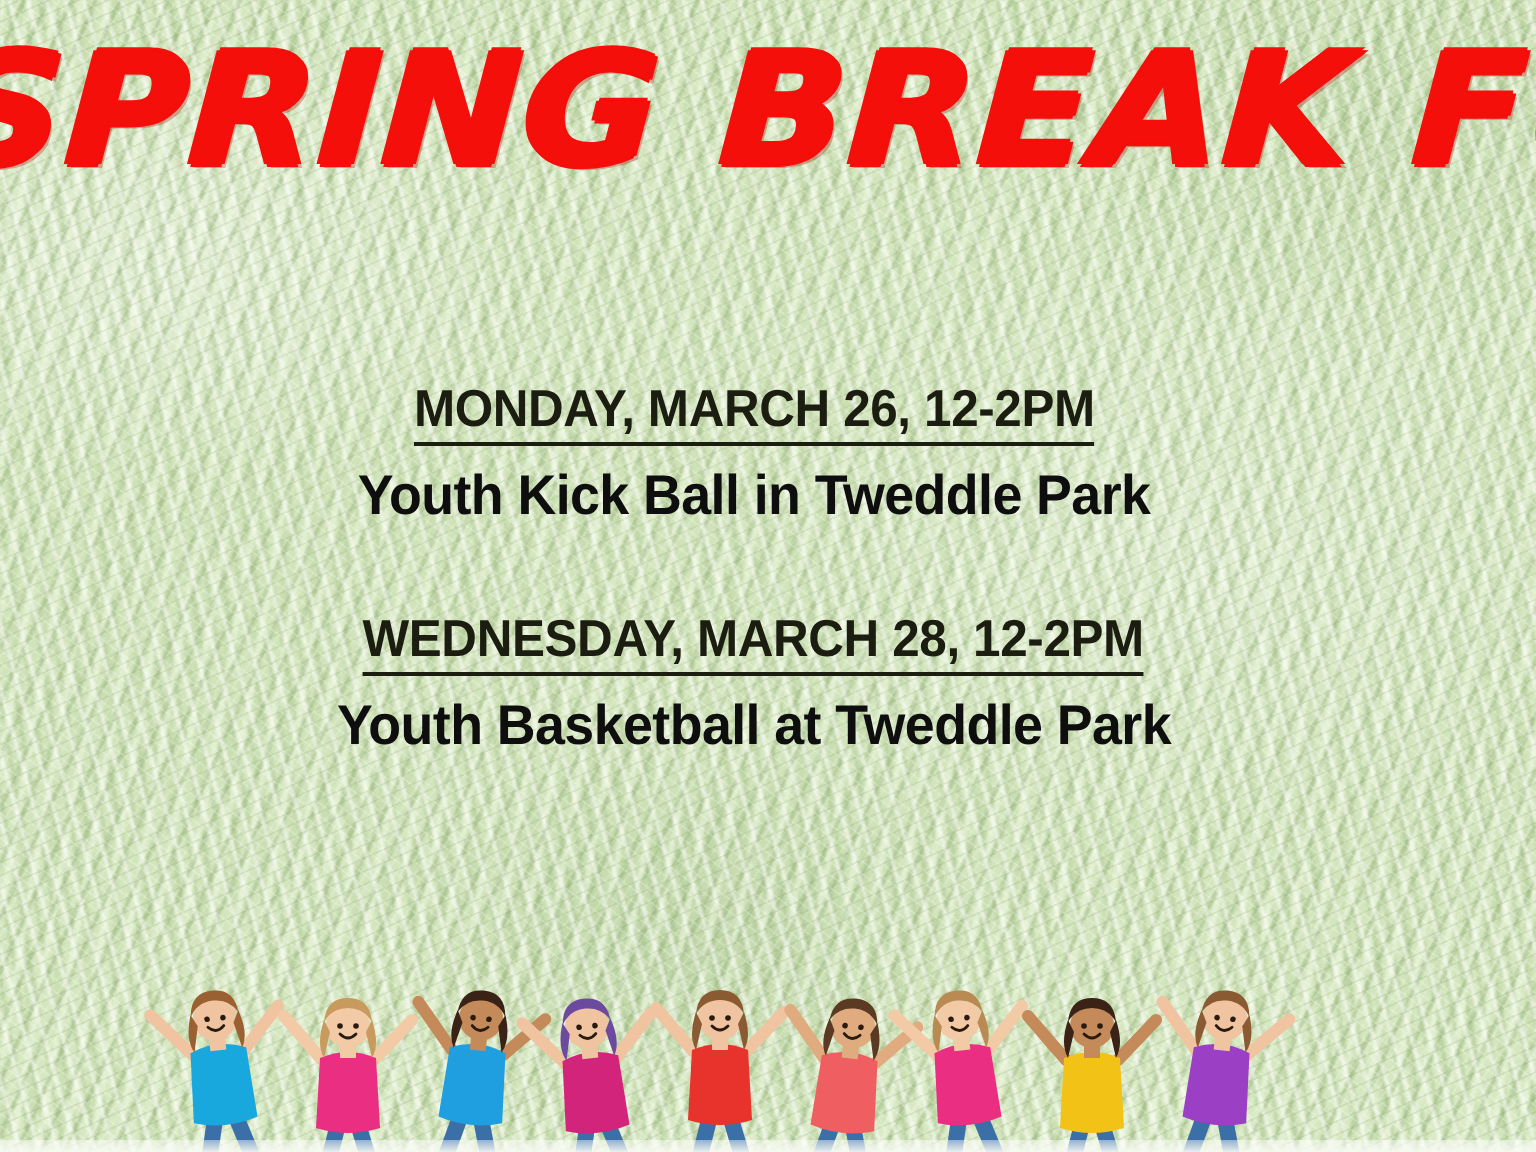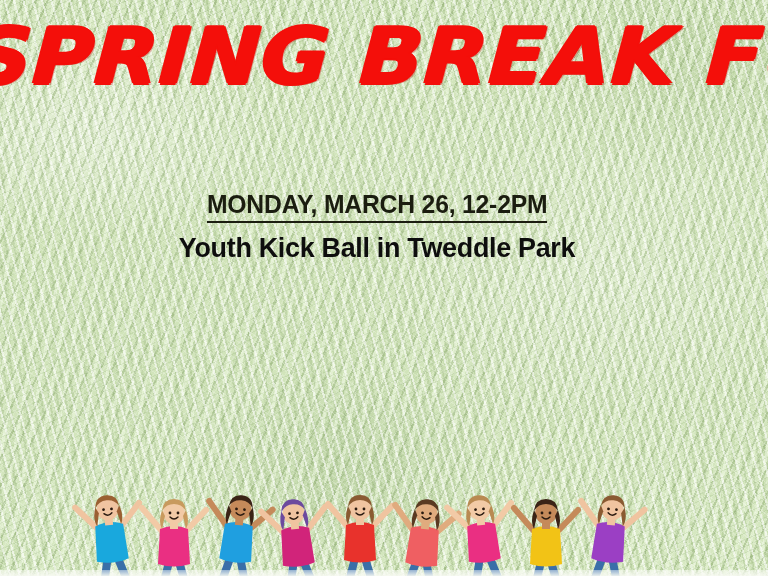--- a/index.html
+++ b/index.html
@@ -158,20 +158,24 @@
   </div>
 
   <div class="events">
 
     <div class="event">
       <div class="event-when">MONDAY, MARCH 26, 12-2PM</div>
       <div class="event-what">Youth Kick Ball in Tweddle Park</div>
     </div>
 
 
+    <div class="event">
+      <div class="event-when">WEDNESDAY, MARCH 28, 12-2PM</div>
+      <div class="event-what">Youth Basketball at Tweddle Park</div>
+    </div>
 
   </div>
 
   <div class="kids-strip">
     <svg viewBox="0 0 768 86" xmlns="http://www.w3.org/2000/svg" aria-hidden="true">
       <g id="kids-group">
           <g transform="translate(112,2) rotate(-6 0 60)">
             <path d="M -13 34 L -32 12" stroke="#f0c4a0" stroke-width="6" stroke-linecap="round" fill="none"></path>
             <path d="M  13 34 L  32 14" stroke="#f0c4a0" stroke-width="6" stroke-linecap="round" fill="none"></path>
             <path d="M -5 66 L -10 86" stroke="#3a6fa8" stroke-width="8" stroke-linecap="round" fill="none"></path>

